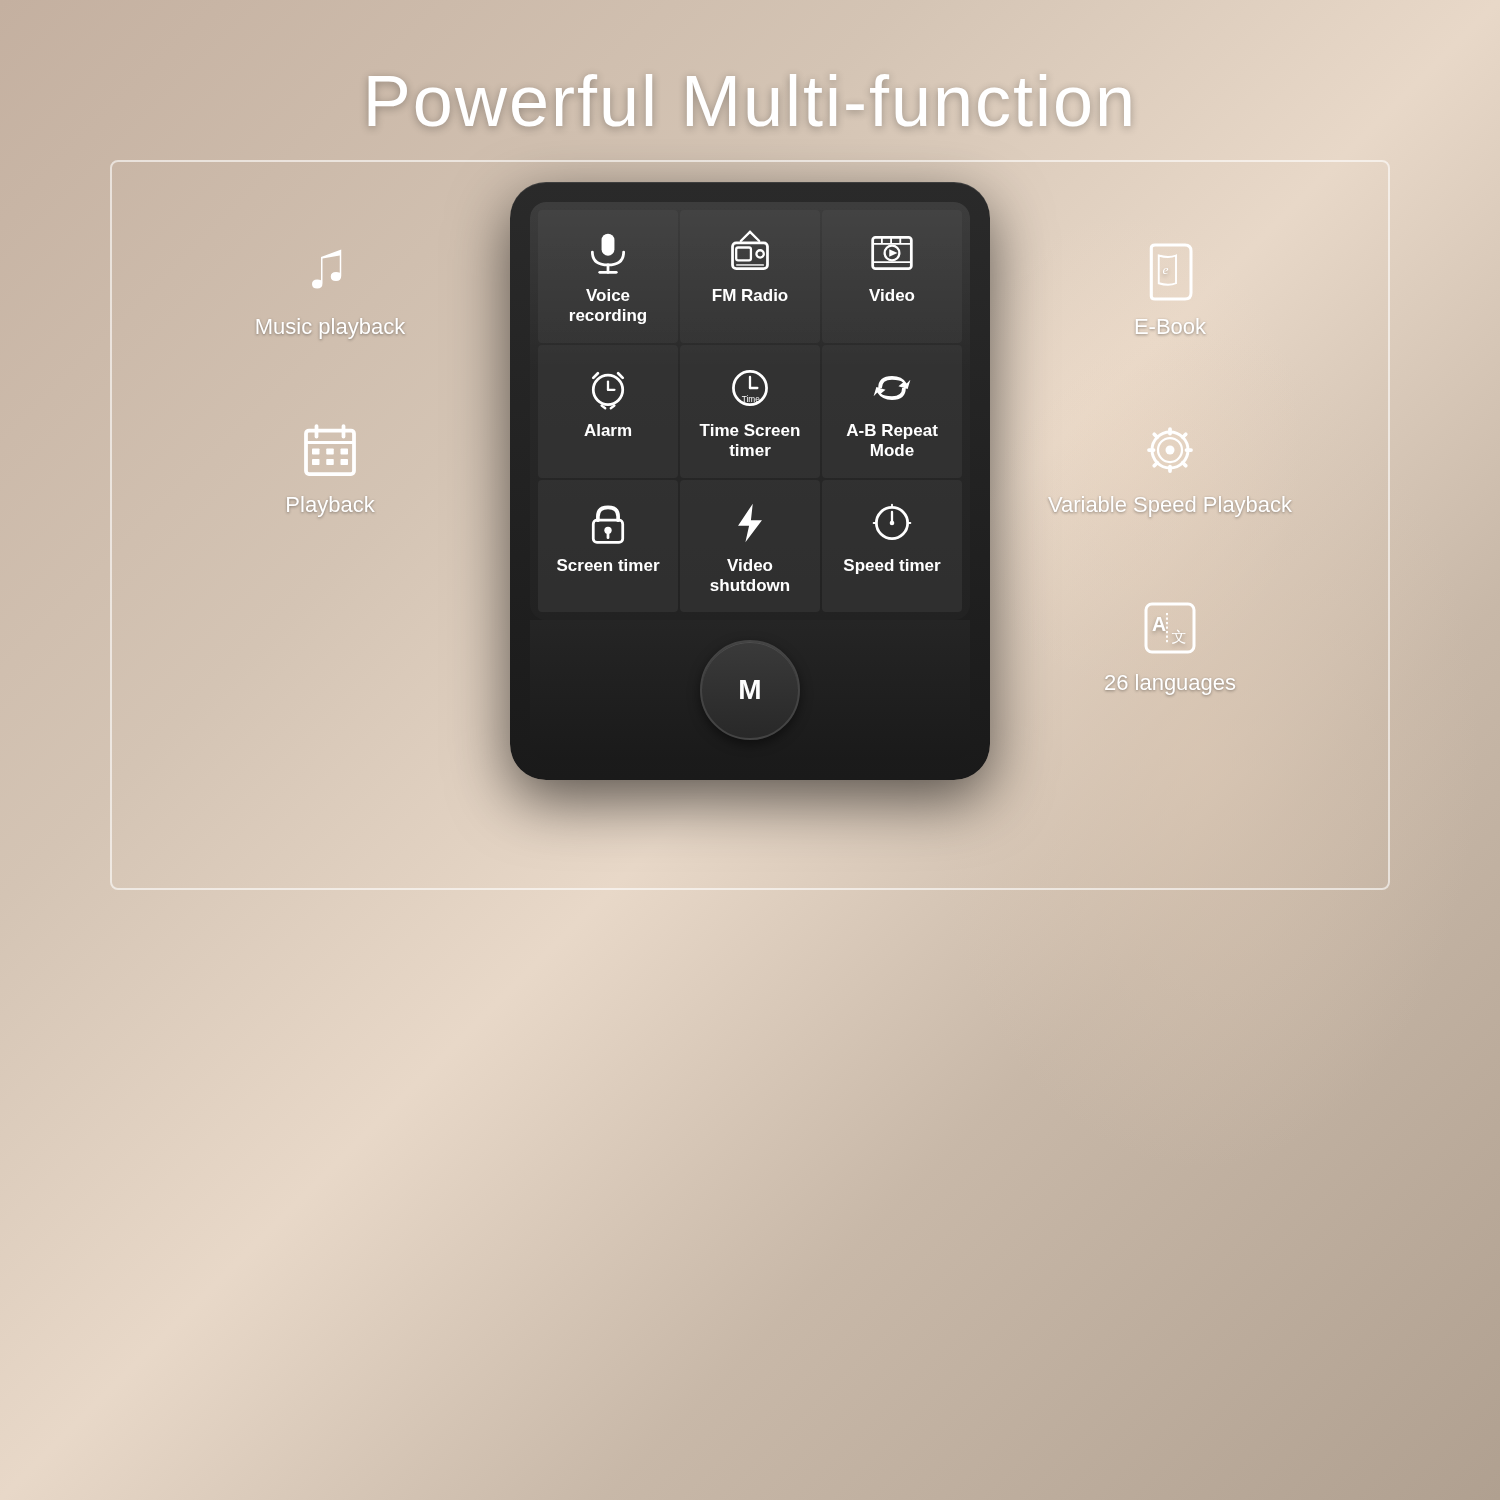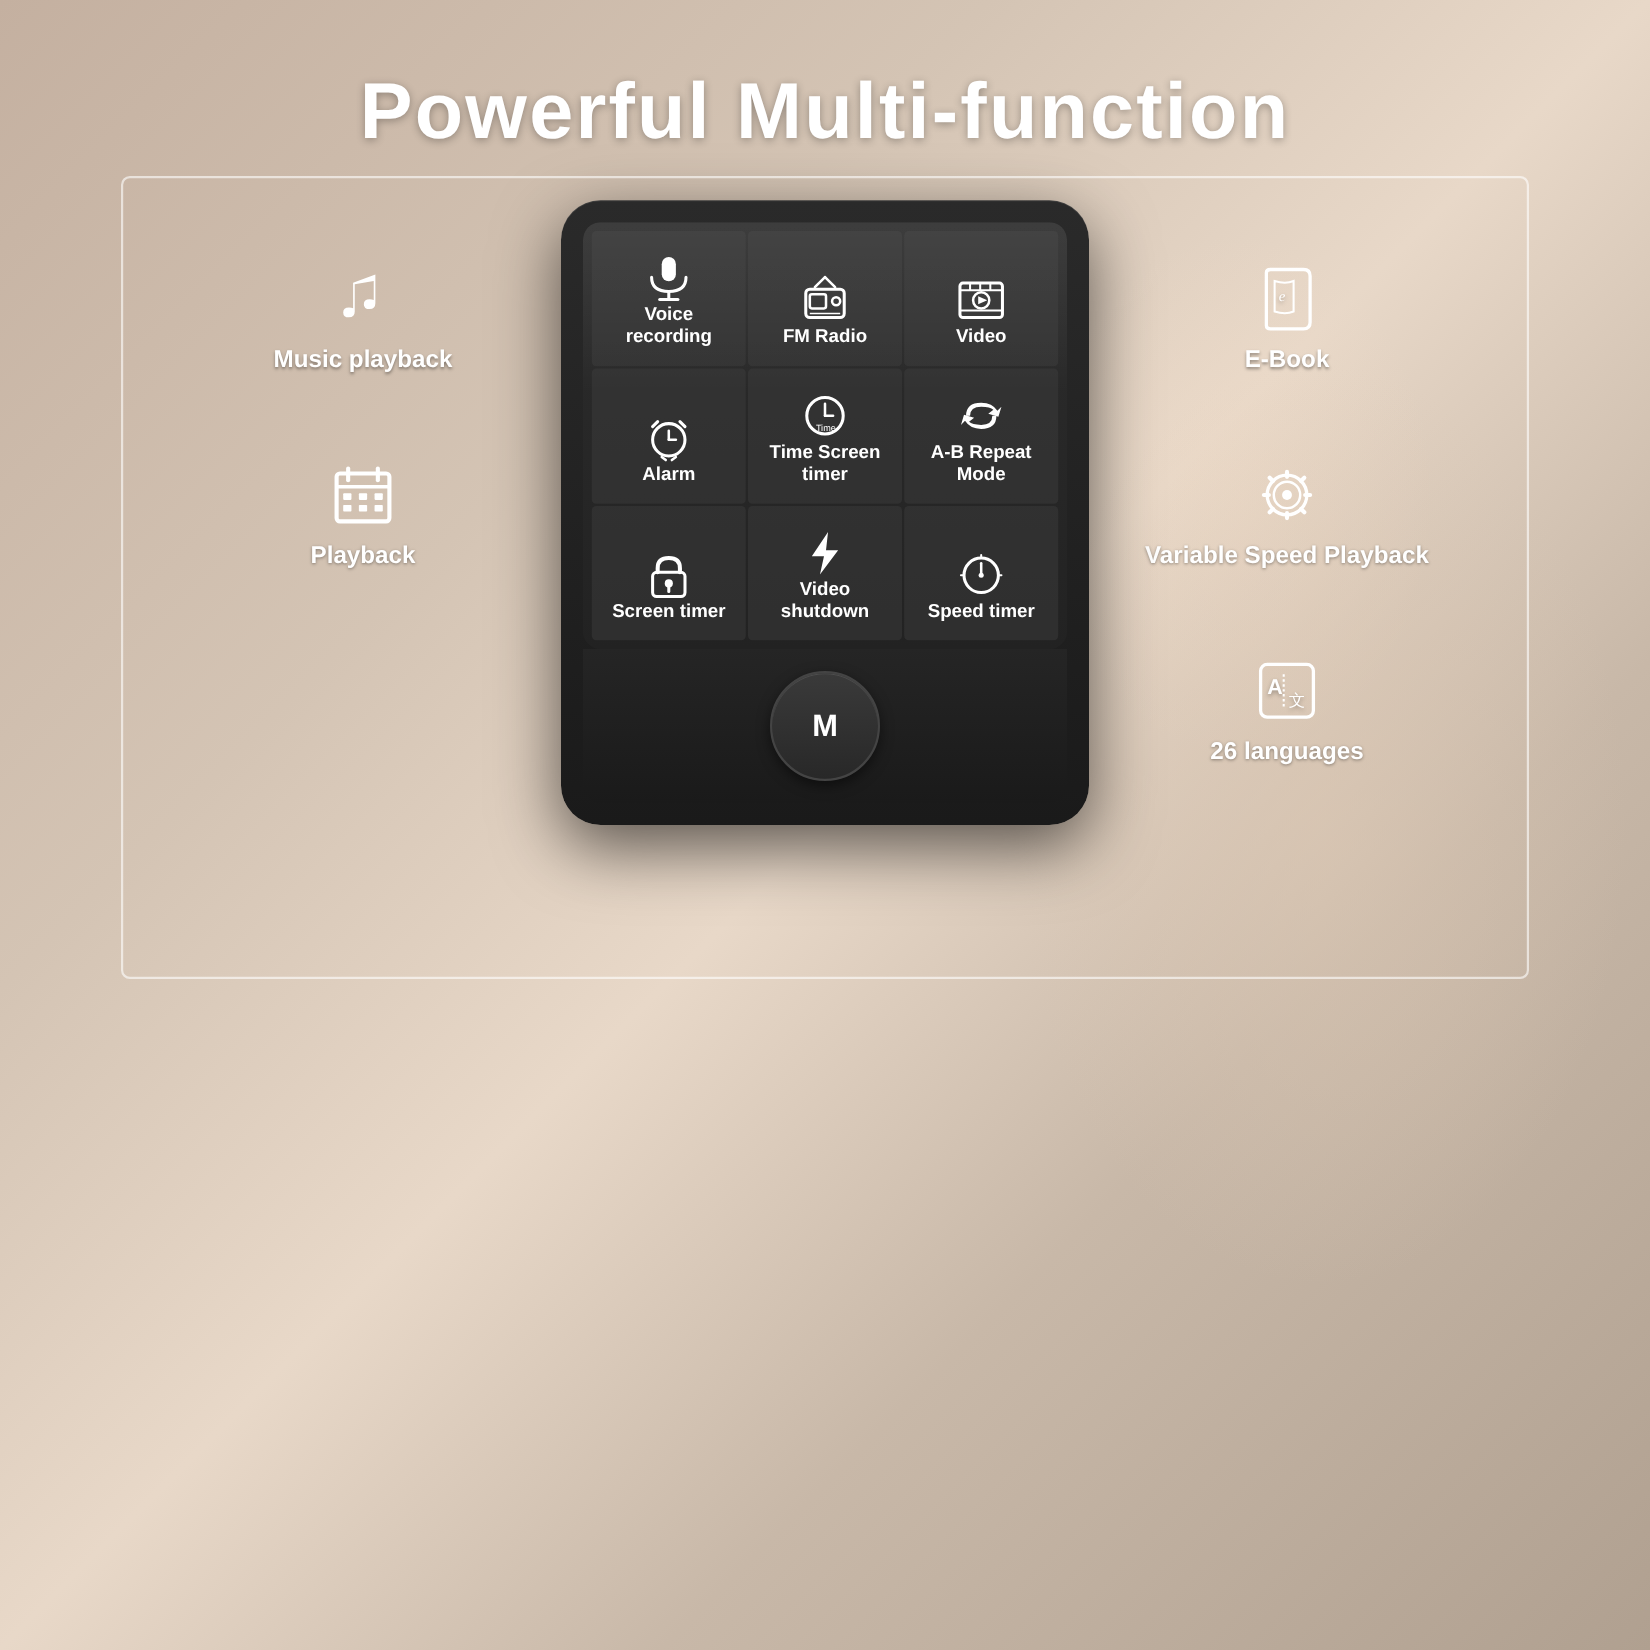--- a/index.html
+++ b/index.html
@@ -35,21 +35,21 @@
       inset: 0;
       z-index: 2;
       display: flex;
       flex-direction: column;
       align-items: center;
     }
 
     .page-title {
       color: white;
       font-size: 72px;
-      font-weight: 700;
+      font-weight: 400;
       letter-spacing: 2px;
       text-align: center;
       margin-top: 60px;
       margin-bottom: 40px;
       text-shadow: 0 2px 8px rgba(0,0,0,0.3);
     }
 
     
     .main-content {
       display: flex;
@@ -90,21 +90,21 @@
     .feature-icon {
       font-size: 64px;
       line-height: 1;
       text-shadow: 0 2px 4px rgba(0,0,0,0.3);
     }
 
     .feature-label {
       font-size: 22px;
       color: white;
       text-align: center;
-      font-weight: 700;
+      font-weight: 400;
       text-shadow: 0 1px 3px rgba(0,0,0,0.4);
     }
 
     
     .device-container {
       width: 560px;
       display: flex;
       flex-direction: column;
       align-items: center;
     }
@@ -134,22 +134,23 @@
     .screen-grid {
       display: grid;
       grid-template-columns: repeat(3, 1fr);
       gap: 2px;
     }
 
     .screen-cell {
       display: flex;
       flex-direction: column;
       align-items: center;
-      justify-content: flex-end;
+      justify-content: flex-start;
       padding: 20px 12px 16px;
+      gap: 10px;
       background: rgba(60,60,60,0.5);
       border-radius: 4px;
     }
 
     .screen-icon {
       font-size: 44px;
       color: white;
       line-height: 1;
       text-align: center;
     }

